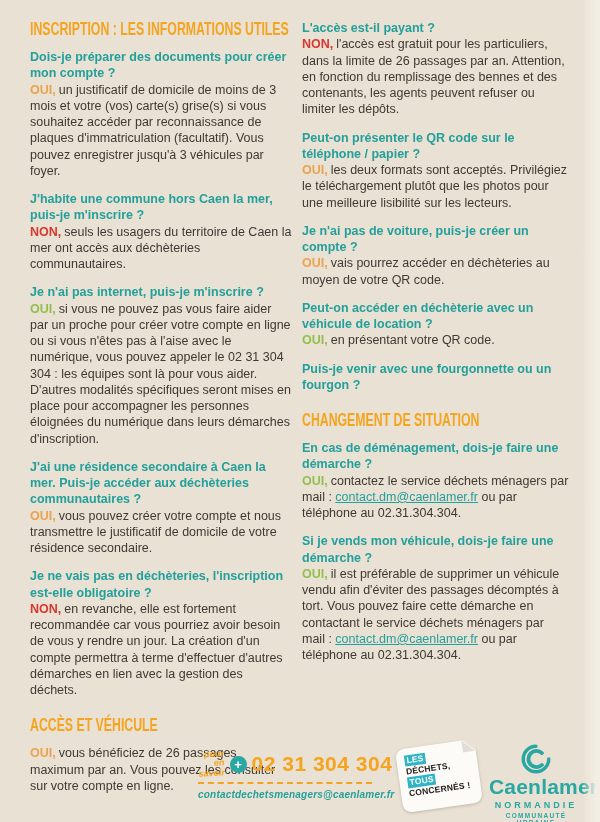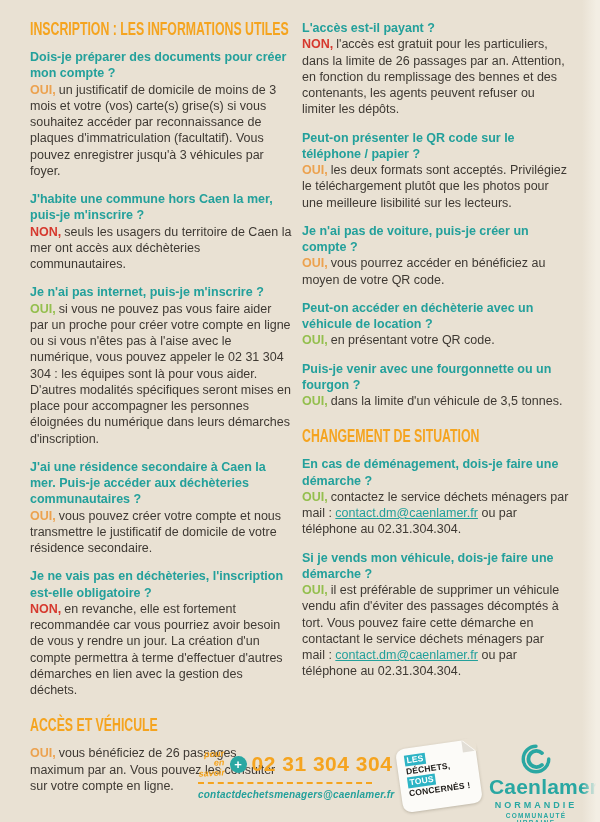--- a/index.html
+++ b/index.html
@@ -170,31 +170,30 @@
       <div class="a"><span class="prefix" style="color: rgb(214, 57, 46);">NON,</span><span>l'accès est gratuit pour les particuliers, dans la limite de 26 passages par an. Attention, en fonction du remplissage des bennes et des contenants, les agents peuvent refuser ou limiter les dépôts.</span></div>
     </div>
 
     <div class="qa">
       <div class="q">Peut-on présenter le QR code sur le téléphone / papier ?</div>
       <div class="a"><span class="prefix" style="color: rgb(236, 162, 79);">OUI,</span><span>les deux formats sont acceptés. Privilégiez le téléchargement plutôt que les photos pour une meilleure lisibilité sur les lecteurs.</span></div>
     </div>
 
     <div class="qa">
       <div class="q">Je n'ai pas de voiture, puis-je créer un compte ?</div>
-      <div class="a"><span class="prefix" style="color: rgb(236, 162, 79);">OUI,</span><span>vous pourrez accéder en bénéficiez au moyen de votre QR code.</span></div>
+      <div class="a"><span class="prefix" style="color: rgb(236, 162, 79);">OUI,</span><span>vais pourrez accéder en déchèteries au moyen de votre QR code.</span></div>
     </div>
 
     <div class="qa">
       <div class="q">Peut-on accéder en déchèterie avec un véhicule de location ?</div>
       <div class="a"><span class="prefix" style="color: rgb(148, 191, 78);">OUI,</span><span>en présentant votre QR code.</span></div>
     </div>
 
     <div class="qa">
       <div class="q">Puis-je venir avec une fourgonnette ou un fourgon ?</div>
-      <div class="a"><span class="prefix" style="color: rgb(148, 191, 78);">OUI,</span><span>dans la limite d'un véhicule de 3,5 tonnes.</span></div>
     </div>
 
     <div class="section-title gap-top">CHANGEMENT DE SITUATION</div>
 
     <div class="qa">
       <div class="q">En cas de déménagement, dois-je faire une démarche ?</div>
       <div class="a"><span class="prefix" style="color: rgb(148, 191, 78);">OUI,</span><span>contactez le service déchets ménagers par mail : </span><a class="mail-link">contact.dm@caenlamer.fr</a><span> ou par téléphone au 02.31.304.304.</span></div>
     </div>
 
     <div class="qa">

